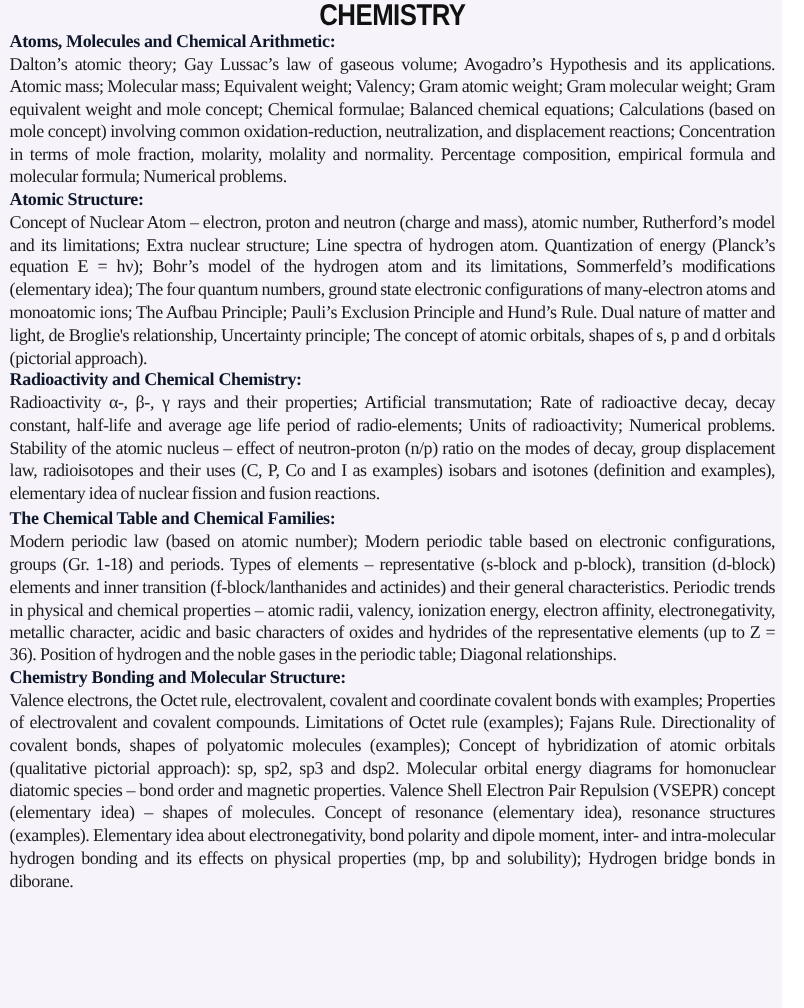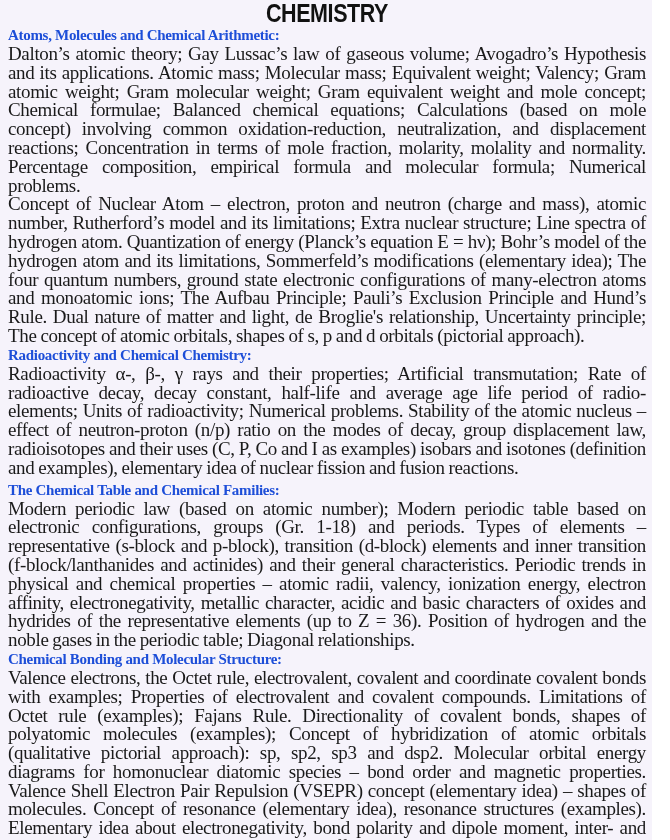--- a/index.html
+++ b/index.html
@@ -36,24 +36,24 @@
     padding-top: 0px;
     color: #111;
   }
   .heading {
     font-family: "Liberation Serif", "DejaVu Serif", serif;
     font-weight: bold;
     font-size: 15px;
     line-height: 19px;
     margin: 0;
     letter-spacing: -0.3px;
-    color: #1d4ed8;
+    color: #0f172a;
   }
   .body {
-    font-size: 19px;
+    font-size: 15px;
     line-height: 18.8px;
     text-align: justify;
     margin: 0;
     letter-spacing: -0.35px;
     word-spacing: -0.5px;
     font-family: Liberation Serif, serif;
   }
   .section { margin: 0; }
   .section.gap-before { margin-top: 3px; }
 </style>
@@ -63,31 +63,32 @@
 <div class="page">
   <div class="content">
     <h1 class="title">CHEMISTRY</h1>
 
     <div class="section">
       <p class="heading">Atoms, Molecules and Chemical Arithmetic:</p>
       <p class="body">Dalton’s atomic theory; Gay Lussac’s law of gaseous volume; Avogadro’s Hypothesis and its applications. Atomic mass; Molecular mass; Equivalent weight; Valency; Gram atomic weight; Gram molecular weight; Gram equivalent weight and mole concept; Chemical formulae; Balanced chemical equations; Calculations (based on mole concept) involving common oxidation-reduction, neutralization, and displacement reactions; Concentration in terms of mole fraction, molarity, molality and normality. Percentage composition, empirical formula and molecular formula; Numerical problems.</p>
     </div>
 
     <div class="section">
+      <p class="heading">Atomic Structure:</p>
       <p class="body">Concept of Nuclear Atom – electron, proton and neutron (charge and mass), atomic number, Rutherford’s model and its limitations; Extra nuclear structure; Line spectra of hydrogen atom. Quantization of energy (Planck’s equation E = hν); Bohr’s model of the hydrogen atom and its limitations, Sommerfeld’s modifications (elementary idea); The four quantum numbers, ground state electronic configurations of many-electron atoms and monoatomic ions; The Aufbau Principle; Pauli’s Exclusion Principle and Hund’s Rule. Dual nature of matter and light, de Broglie's relationship, Uncertainty principle; The concept of atomic orbitals, shapes of s, p and d orbitals (pictorial approach).</p>
     </div>
 
     <div class="section">
       <p class="heading">Radioactivity and Chemical Chemistry:</p>
       <p class="body">Radioactivity α-, β-, γ rays and their properties; Artificial transmutation; Rate of radioactive decay, decay constant, half-life and average age life period of radio-elements; Units of radioactivity; Numerical problems. Stability of the atomic nucleus – effect of neutron-proton (n/p) ratio on the modes of decay, group displacement law, radioisotopes and their uses (C, P, Co and I as examples) isobars and isotones (definition and examples), elementary idea of nuclear fission and fusion reactions.</p>
     </div>
 
     <div class="section gap-before">
       <p class="heading">The Chemical Table and Chemical Families:</p>
       <p class="body">Modern periodic law (based on atomic number); Modern periodic table based on electronic configurations, groups (Gr. 1-18) and periods. Types of elements – representative (s-block and p-block), transition (d-block) elements and inner transition (f-block/lanthanides and actinides) and their general characteristics. Periodic trends in physical and chemical properties – atomic radii, valency, ionization energy, electron affinity, electronegativity, metallic character, acidic and basic characters of oxides and hydrides of the representative elements (up to Z = 36). Position of hydrogen and the noble gases in the periodic table; Diagonal relationships.</p>
     </div>
 
     <div class="section">
-      <p class="heading">Chemical Bonding and Molecular Structure:</p>
+      <p class="heading">Chemistry Bonding and Molecular Structure:</p>
       <p class="body">Valence electrons, the Octet rule, electrovalent, covalent and coordinate covalent bonds with examples; Properties of electrovalent and covalent compounds. Limitations of Octet rule (examples); Fajans Rule. Directionality of covalent bonds, shapes of polyatomic molecules (examples); Concept of hybridization of atomic orbitals (qualitative pictorial approach): sp, sp2, sp3 and dsp2. Molecular orbital energy diagrams for homonuclear diatomic species – bond order and magnetic properties. Valence Shell Electron Pair Repulsion (VSEPR) concept (elementary idea) – shapes of molecules. Concept of resonance (elementary idea), resonance structures (examples). Elementary idea about electronegativity, bond polarity and dipole moment, inter- and intra-molecular hydrogen bonding and its effects on physical properties (mp, bp and solubility); Hydrogen bridge bonds in diborane.</p>
     </div>
   </div>
 </div>
 
 </body></html>

